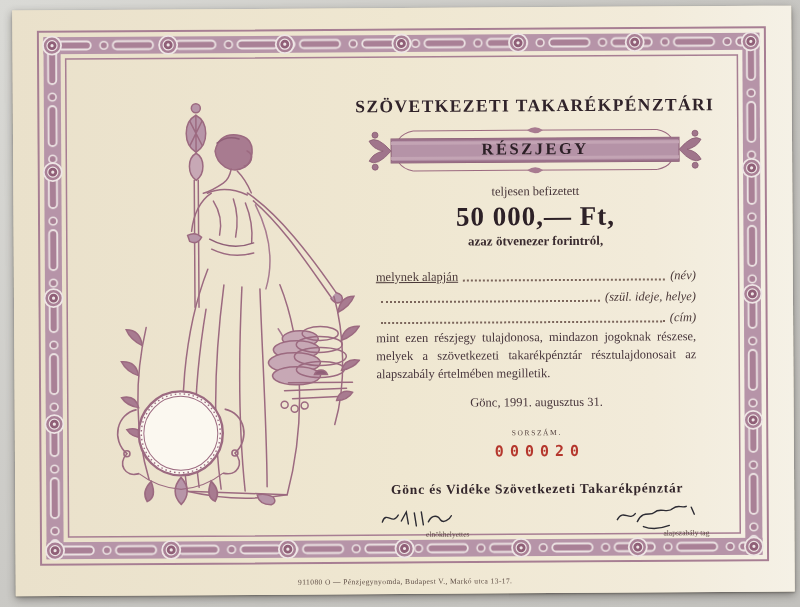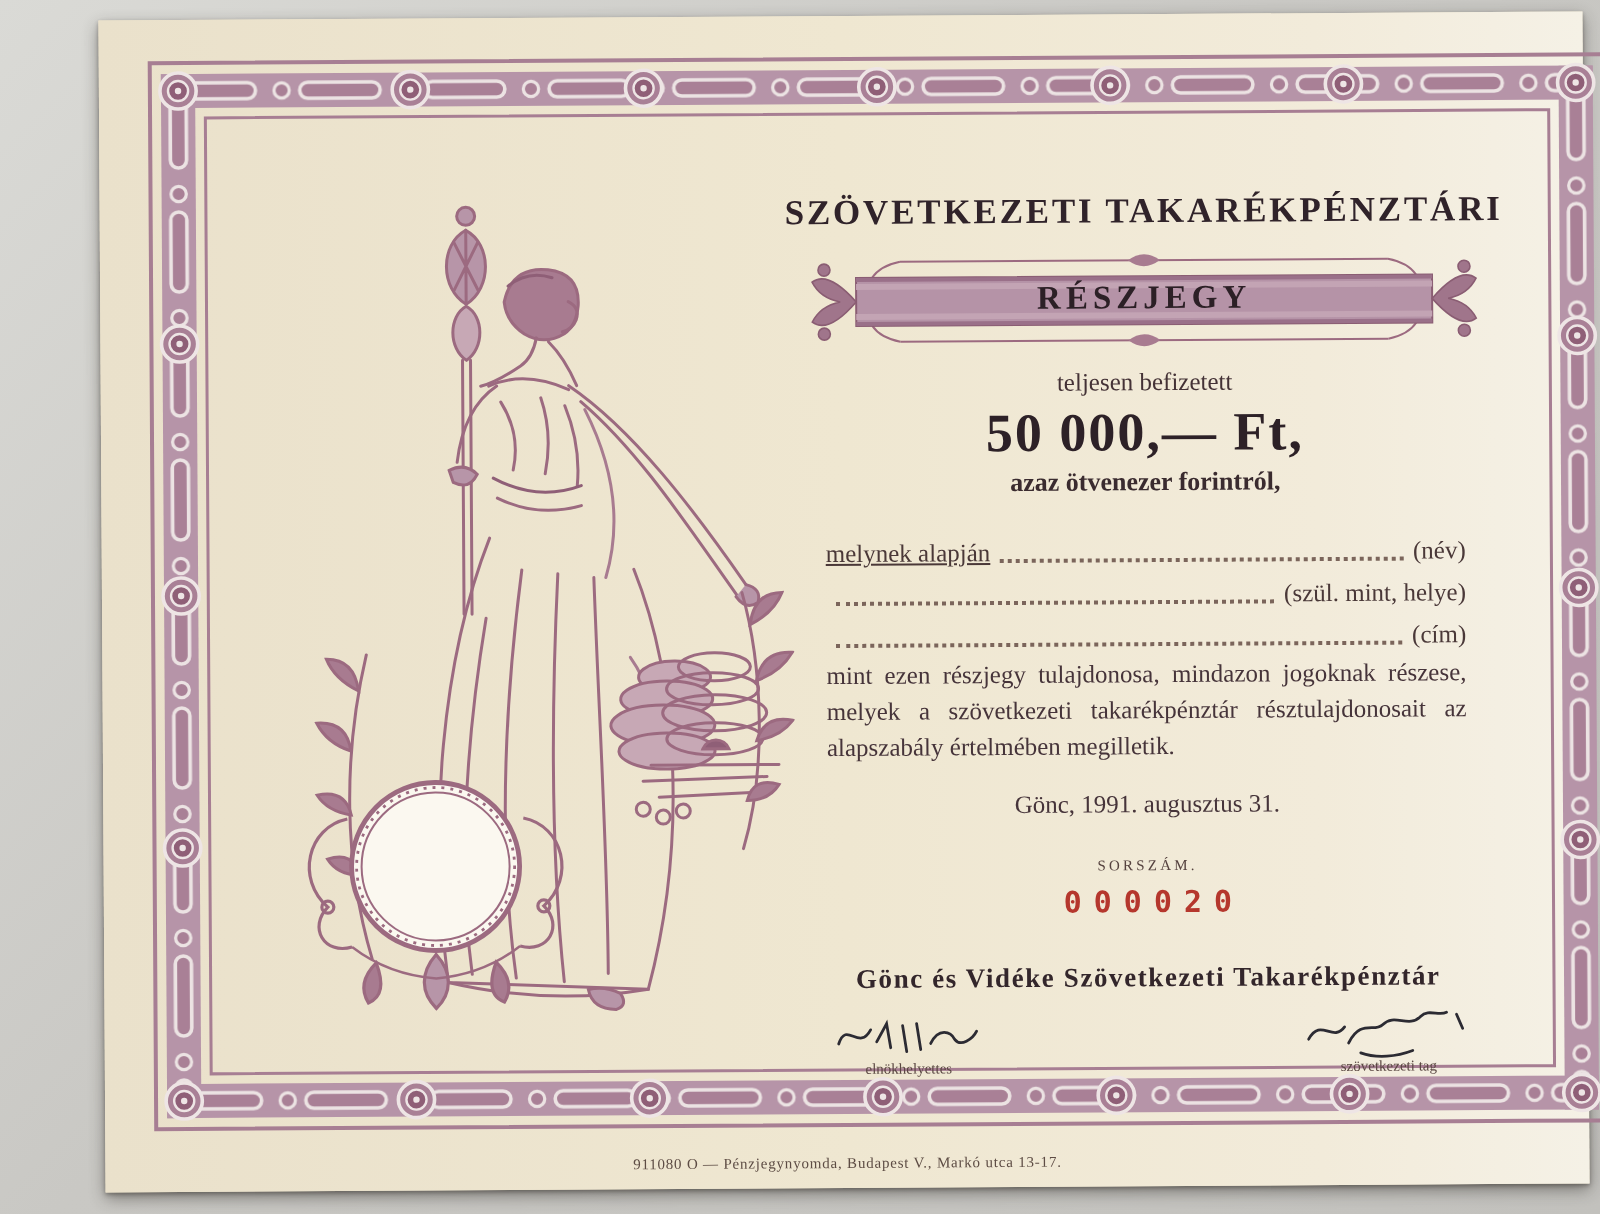--- a/index.html
+++ b/index.html
@@ -2,21 +2,21 @@
 <html><head>
 <meta charset="utf-8">
 <style>
   html,body{margin:0;padding:0;}
   body{
     width:800px;height:607px;
     background:linear-gradient(135deg,#dadad6 0%,#c9c8c4 45%,#c2c1bd 100%);
     font-family:"Liberation Serif","DejaVu Serif",serif;
     overflow:hidden;position:relative;
   }
-  .scan{position:absolute;inset:0;margin-left:37px;}
+  .scan{position:absolute;inset:0;}
   .paper{
     position:absolute;left:14px;top:8px;right:7px;bottom:13px;
     background:
       linear-gradient(90deg,#eae1cb 0%,#efe7d1 50%,#f2ebda 82%,#f5f1e6 100%),
       #efe7d1;
     transform:rotate(-0.35deg);
     box-shadow:0 3px 8px rgba(40,35,30,.45), 0 1px 2px rgba(40,35,30,.4);
   }
   .frame{position:absolute;left:24px;top:20px;width:730px;height:536px;}
   .figure{position:absolute;left:74px;top:80px;width:272px;height:448px;}
@@ -33,33 +33,33 @@
     position:absolute;left:0;right:0;top:17px;
     font-size:16.5px;font-weight:bold;letter-spacing:2.5px;color:#2c2026;
   }
   .paid-note{margin-top:6px;font-size:12.5px;color:#443236;}
   .amount{margin-top:2px;font-size:27px;font-weight:bold;letter-spacing:1px;color:#2d2127;}
   .amount-words{margin-top:1px;font-size:13px;font-weight:bold;color:#3a2b2f;}
   .fields{width:320px;margin:14px auto 0;font-size:12.5px;text-align:left;color:#4a3838;}
   .field-row{display:flex;align-items:flex-end;height:21px;}
   .field-prefix{white-space:nowrap;margin-right:5px;text-decoration:underline;}
   .field-dots{flex:1;border-bottom:2px dotted #7b655b;margin-bottom:3px;}
-  .field-suffix{white-space:nowrap;margin-left:5px;}
+  .field-suffix{white-space:nowrap;margin-left:5px;font-style:italic;}
   .legal{width:320px;margin:3px auto 0;font-size:12.5px;line-height:1.42;
     text-align:justify;color:#46343a;}
   .place-date{margin-top:13px;font-size:12.5px;color:#46343a;}
   .serial-label{margin-top:18px;font-size:7.5px;letter-spacing:1.6px;color:#55423f;}
   .serial-number{
     margin-top:5px;font-family:"DejaVu Sans Mono",monospace;
     font-size:15px;font-weight:bold;letter-spacing:6px;color:#b5372d;
     text-indent:6px;
   }
   .issuer{margin-top:21px;font-size:13.5px;font-weight:bold;letter-spacing:.8px;color:#33262b;}
   .signatures{display:flex;justify-content:space-between;width:344px;margin:8px auto 0;}
-  .sig{width:104px;text-align:center;}
+  .sig{width:104px;text-align:right;}
   .sig svg{display:block;margin:0 auto;}
   .sig-role{font-size:7.5px;color:#5a4742;margin-top:-2px;}
   .imprint{
     position:absolute;left:0;right:0;bottom:8px;text-align:center;
     font-size:7.5px;letter-spacing:.4px;color:#5d4c44;
     font-family:"Liberation Serif","DejaVu Serif",serif;
   }
 </style>
 </head>
 <body>
@@ -248,21 +248,21 @@
 
       <div class="fields">
         <div class="field-row">
           <span class="field-prefix">melynek alapján</span>
           <span class="field-dots"></span>
           <span class="field-suffix">(név)</span>
         </div>
         <div class="field-row">
           <span class="field-prefix"></span>
           <span class="field-dots"></span>
-          <span class="field-suffix">(szül. mint, helye)</span>
+          <span class="field-suffix">(szül. ideje, helye)</span>
         </div>
         <div class="field-row">
           <span class="field-prefix"></span>
           <span class="field-dots"></span>
           <span class="field-suffix">(cím)</span>
         </div>
       </div>
 
       <div class="legal">mint ezen részjegy tulajdonosa, mindazon jogoknak részese, melyek a szövetkezeti takarékpénztár résztulajdonosait az alapszabály értelmében megilletik.</div>
 
@@ -287,20 +287,20 @@
         </div>
         <div class="sig">
           <svg width="96" height="26" viewBox="0 0 96 26">
             <g stroke="#2c2b33" stroke-width="1.4" fill="none" stroke-linecap="round">
               <path d="M8,15 C14,4 20,17 26,9"></path>
               <path d="M28,17 c6,-12 13,-5 17,-9 c6,-6 13,2 19,-4 c4,-4 9,0 13,-2"></path>
               <path d="M82,3 l3,7"></path>
               <path d="M34,22 c8,3 18,2 26,-1"></path>
             </g>
           </svg>
-          <div class="sig-role">szövetkezeti tag</div>
+          <div class="sig-role">alapszabály tag</div>
         </div>
       </div>
     </div>
 
     <div class="imprint">911080 O — Pénzjegynyomda, Budapest V., Markó utca 13-17.</div>
   </div>
 </div>
 
 </body></html>

